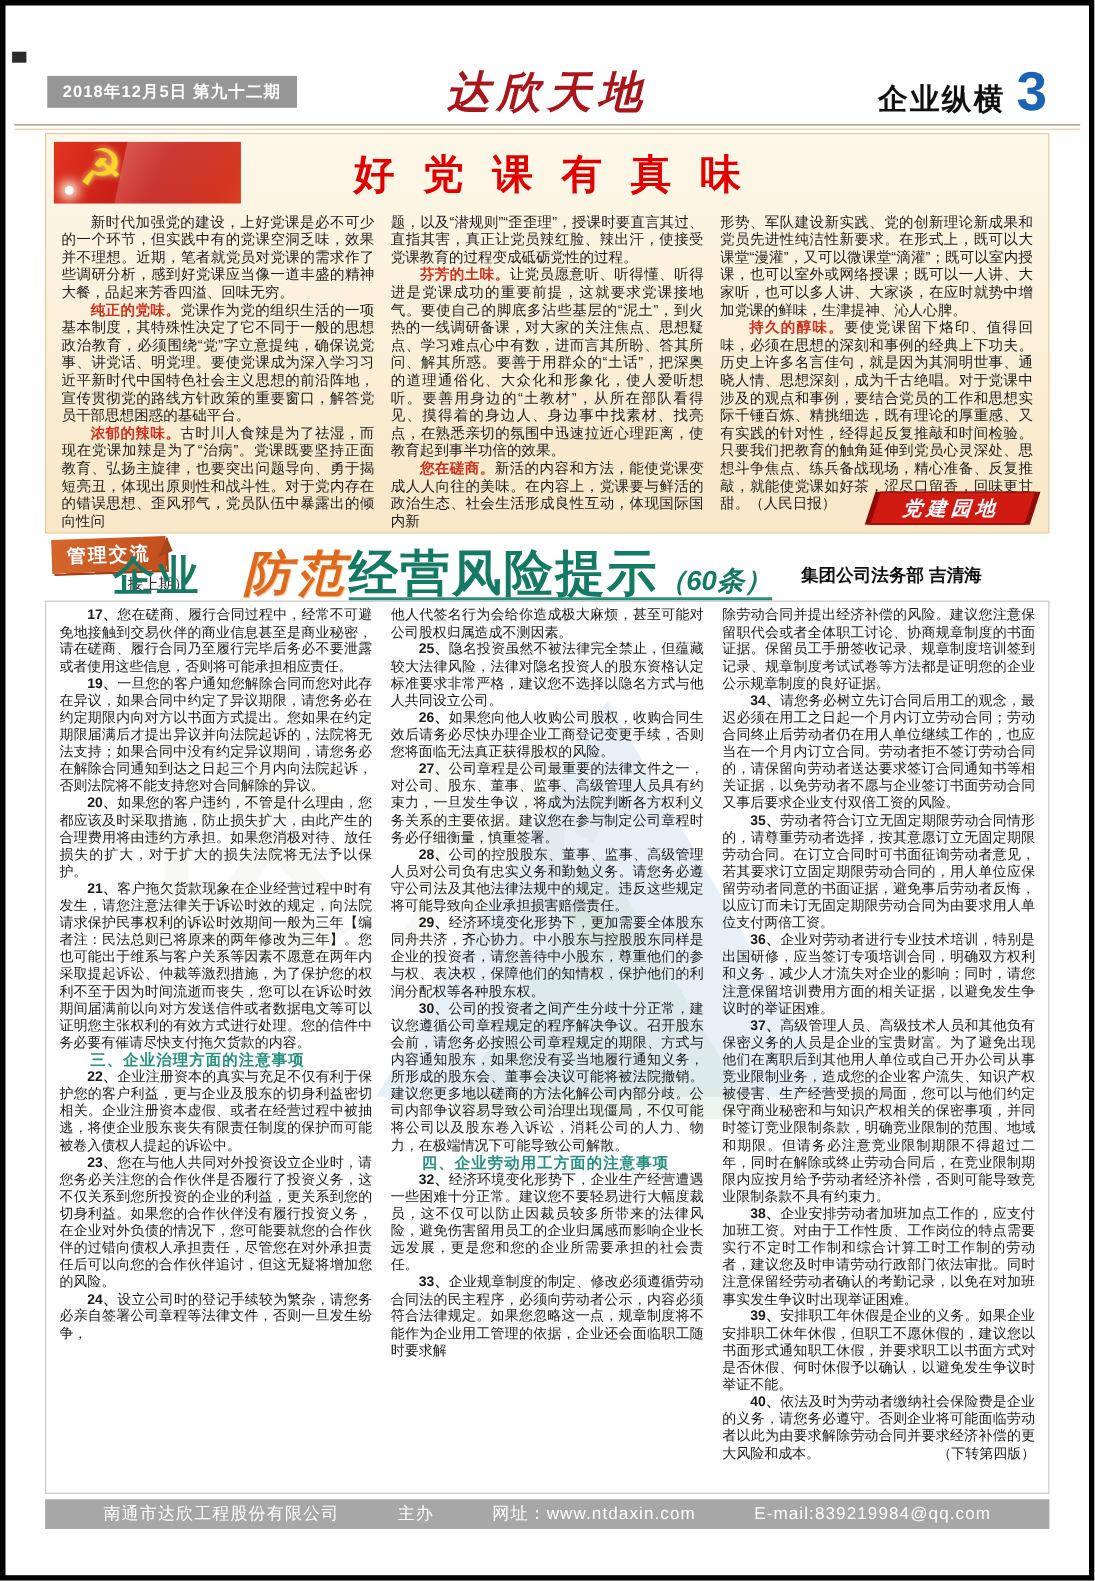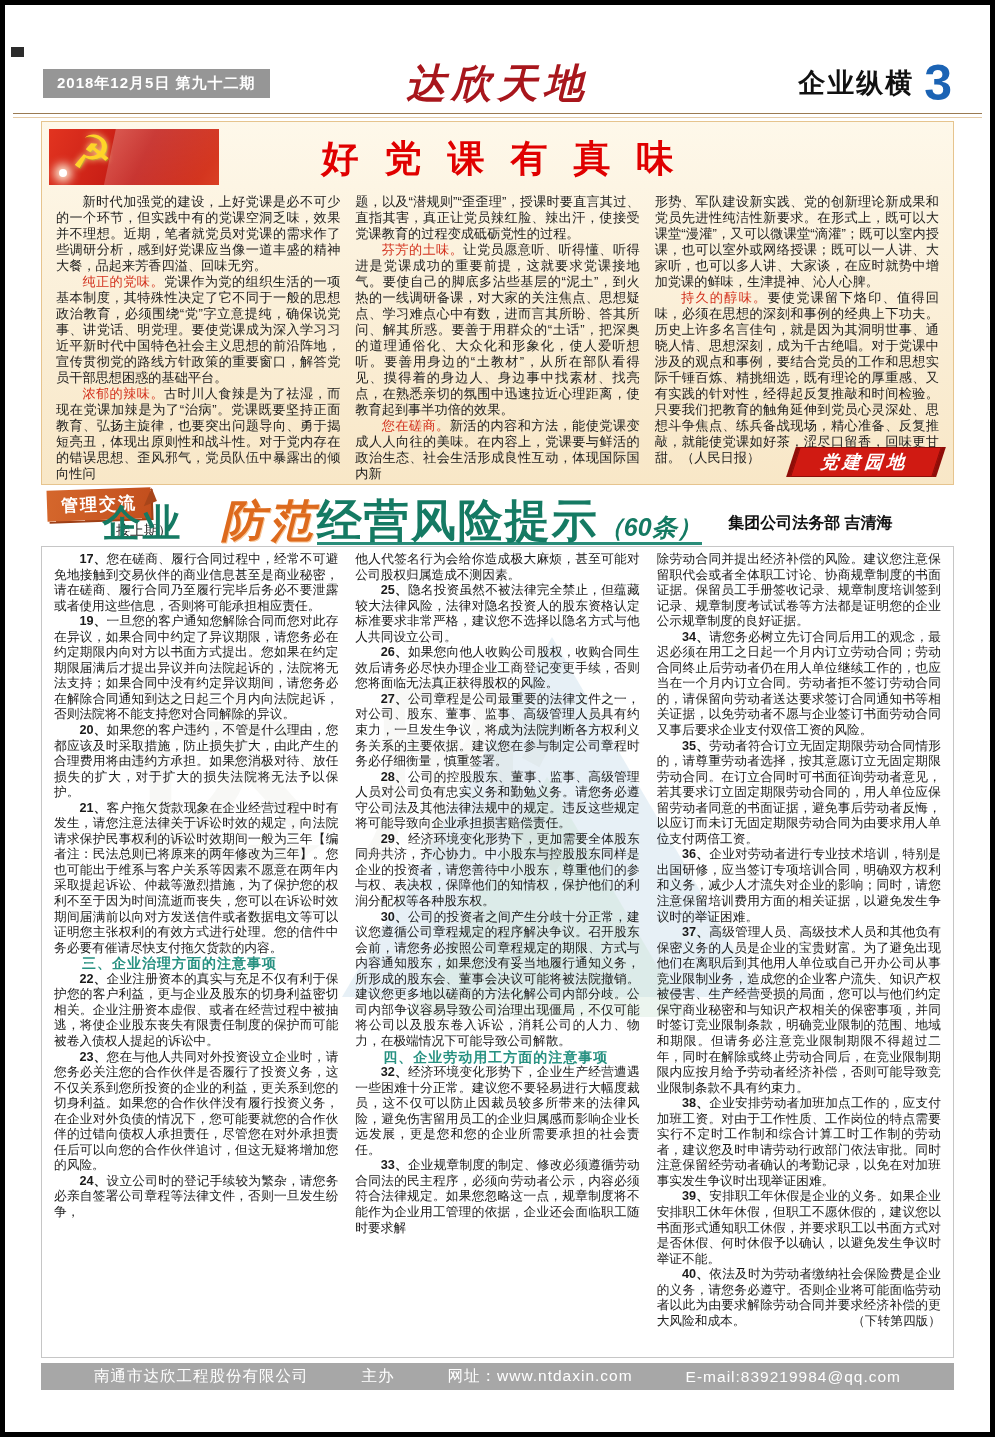--- a/index.html
+++ b/index.html
@@ -8,21 +8,21 @@
   .corner-mark{position:absolute;left:6px;top:42px;width:13px;height:10px;background:#2c2c2c;}
 
   
   .masthead-row{position:absolute;left:38px;right:38px;top:52px;height:52px;
                 display:flex;align-items:center;justify-content:space-between;}
   .date-box{background:#969696;color:#fff;font-size:15px;font-weight:bold;
             padding:5px 14px;letter-spacing:1px;white-space:nowrap;}
   .masthead{position:absolute;left:0;right:0;text-align:center;color:#a8161c;
             font-size:40px;font-weight:900;font-style:italic;
             font-family:"Liberation Serif",serif;letter-spacing:6px;pointer-events:none;}
-  .section-block{display:flex;align-items:center;z-index:2;background:#fff;padding-left:10px;}
+  .section-block{display:flex;align-items:flex-end;z-index:2;background:#fff;padding-left:10px;}
   .section-name{font-size:27px;font-weight:900;color:#111;letter-spacing:2px;}
   .page-num{font-size:50px;font-weight:900;color:#1b63b4;margin-left:10px;line-height:1;}
   .double-rule{position:absolute;left:8px;right:8px;top:108px;height:3px;
                border-top:1px solid #9a7a52;border-bottom:1px solid #e4c9a4;}
 
   
   .article1{position:absolute;left:36px;right:36px;top:116px;height:364px;box-sizing:border-box;
             background:linear-gradient(#fef8ea,#f8e7c7);border:1px solid #e6c48e;padding:6px 14px 30px;}
   .emblem{position:absolute;left:7px;top:7px;width:170px;height:56px;overflow:hidden;
           background:linear-gradient(115deg,#e23420 0%,#c01712 55%,#da3f23 100%);}
@@ -32,21 +32,21 @@
   .emblem-glyph{position:absolute;left:22px;top:-4px;font-size:46px;color:#ffd428;
                 text-shadow:0 0 6px #ffef9a,1px 1px 0 #a86a00;}
   .emblem-spark{position:absolute;left:10px;bottom:8px;width:8px;height:8px;border-radius:50%;
                 background:#fff;box-shadow:0 0 10px 5px rgba(255,255,230,.9);}
   .a1-title{margin:6px 0 10px;text-align:center;color:#e00000;font-size:37px;font-weight:900;
             letter-spacing:26px;text-indent:26px;}
   .a1-body{display:flex;gap:15px;font-size:13.2px;line-height:16px;color:#1c1c1c;text-align:justify;}
   .a1-body .col{flex:1 1 0;overflow:hidden;}
   .para{margin:0;text-indent:2em;}
   .para.noindent{text-indent:0;}
-  .lead{color:#d2301c;font-weight:normal;}
+  .lead{color:#d2301c;font-weight:bold;}
   .badge-red{position:absolute;right:16px;bottom:7px;background:#d01a12;color:#fff;
              font-size:18px;font-weight:bold;padding:2px 26px;transform:skewX(-18deg);
              letter-spacing:4px;border:1px solid #8f0d08;box-shadow:-4px 0 0 #8f0d08,4px 0 0 #8f0d08;}
 
   
   .article2-head{position:absolute;left:36px;right:36px;top:486px;height:54px;}
   .badge-orange{position:absolute;left:6px;top:-2px;background:linear-gradient(100deg,#d5672c,#c24e1d);
                 color:#fff;font-size:17px;font-weight:bold;padding:4px 14px;transform:rotate(-2deg);
                 letter-spacing:2px;box-shadow:2px 2px 0 #9e3f16;}
   .badge-orange:after{content:"";position:absolute;right:-16px;top:4px;border:10px solid transparent;

